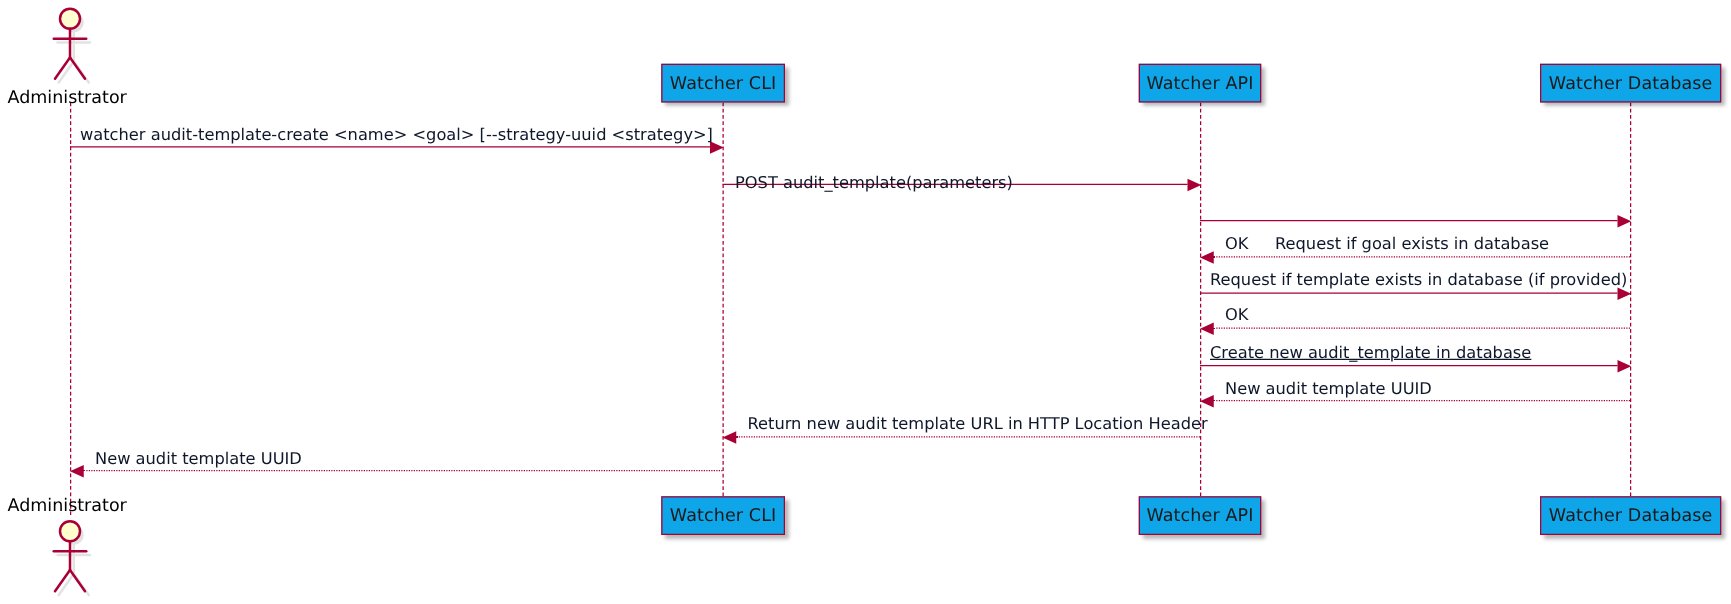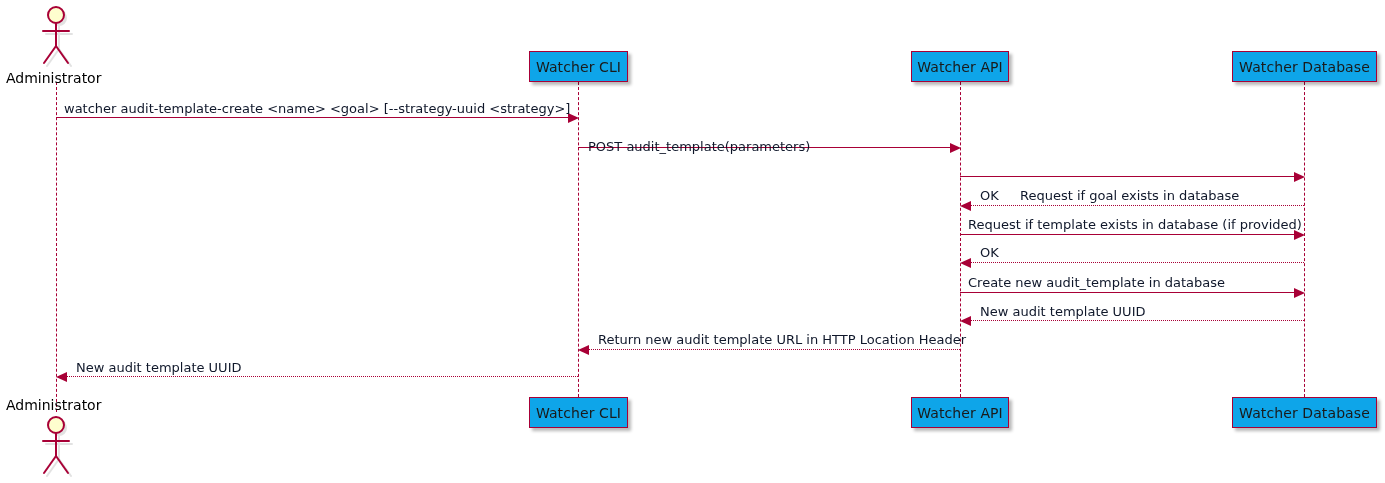--- a/index.html
+++ b/index.html
@@ -179,21 +179,21 @@
       <div class="arrow-head left" style="top: 201px; left: 960px;"></div>
       <div class="msg-label" style="left: 980px; top: 189px;">OK</div>
       <div class="msg-line" style="left: 960px; width: 334px; top: 234px;"></div>
       <div class="arrow-head right" style="top: 230px; left: 1294px;"></div>
       <div class="msg-label" style="left: 968px; top: 218px;">Request if template exists in database (if provided)</div>
       <div class="msg-line dotted" style="left: 970px; width: 334px; top: 262px;"></div>
       <div class="arrow-head left" style="top: 258px; left: 960px;"></div>
       <div class="msg-label" style="left: 980px; top: 246px;">OK</div>
       <div class="msg-line" style="left: 960px; width: 334px; top: 292px;"></div>
       <div class="arrow-head right" style="top: 288px; left: 1294px;"></div>
-      <div class="msg-label" style="left: 968px; top: 276px;">Create new audit_template in database</div>
+      <div class="msg-label" style="left: 968px; top: 276px; text-decoration: underline;">Create new audit_template in database</div>
       <div class="msg-line dotted" style="left: 970px; width: 334px; top: 320px;"></div>
       <div class="arrow-head left" style="top: 316px; left: 960px;"></div>
       <div class="msg-label" style="left: 980px; top: 305px;">New audit template UUID</div>
       <div class="msg-line dotted" style="left: 588px; width: 372px; top: 349px;"></div>
       <div class="arrow-head left" style="top: 345px; left: 578px;"></div>
       <div class="msg-label" style="left: 598px; top: 333px;">Return new audit template URL in HTTP Location Header</div>
       <div class="msg-line dotted" style="left: 66px; width: 512px; top: 376px;"></div>
       <div class="arrow-head left" style="top: 372px; left: 56px;"></div>
       <div class="msg-label" style="left: 76px; top: 361px;">New audit template UUID</div>
     </div>

